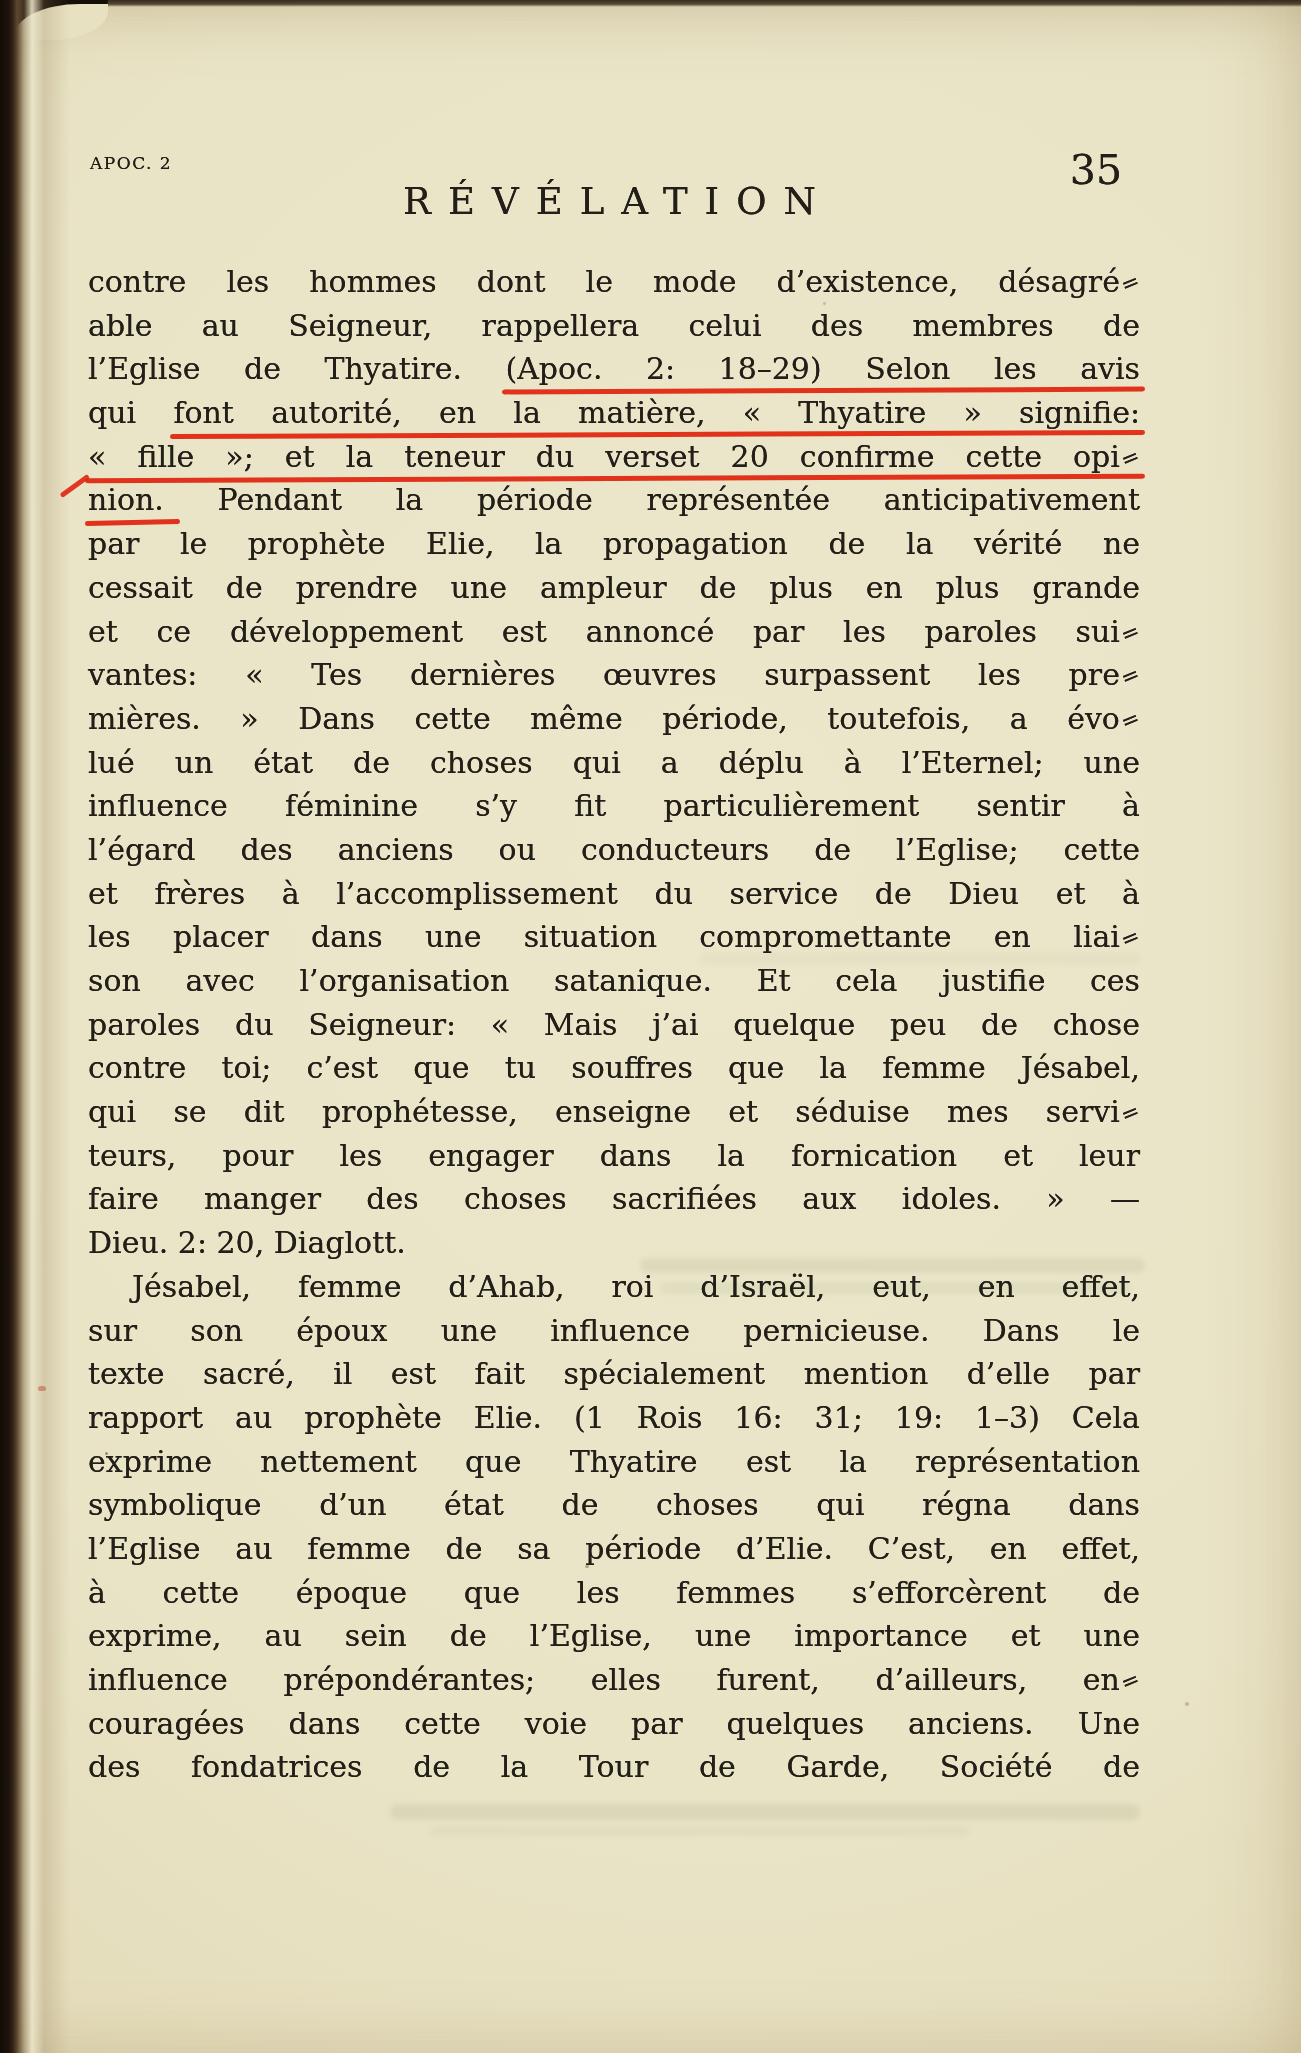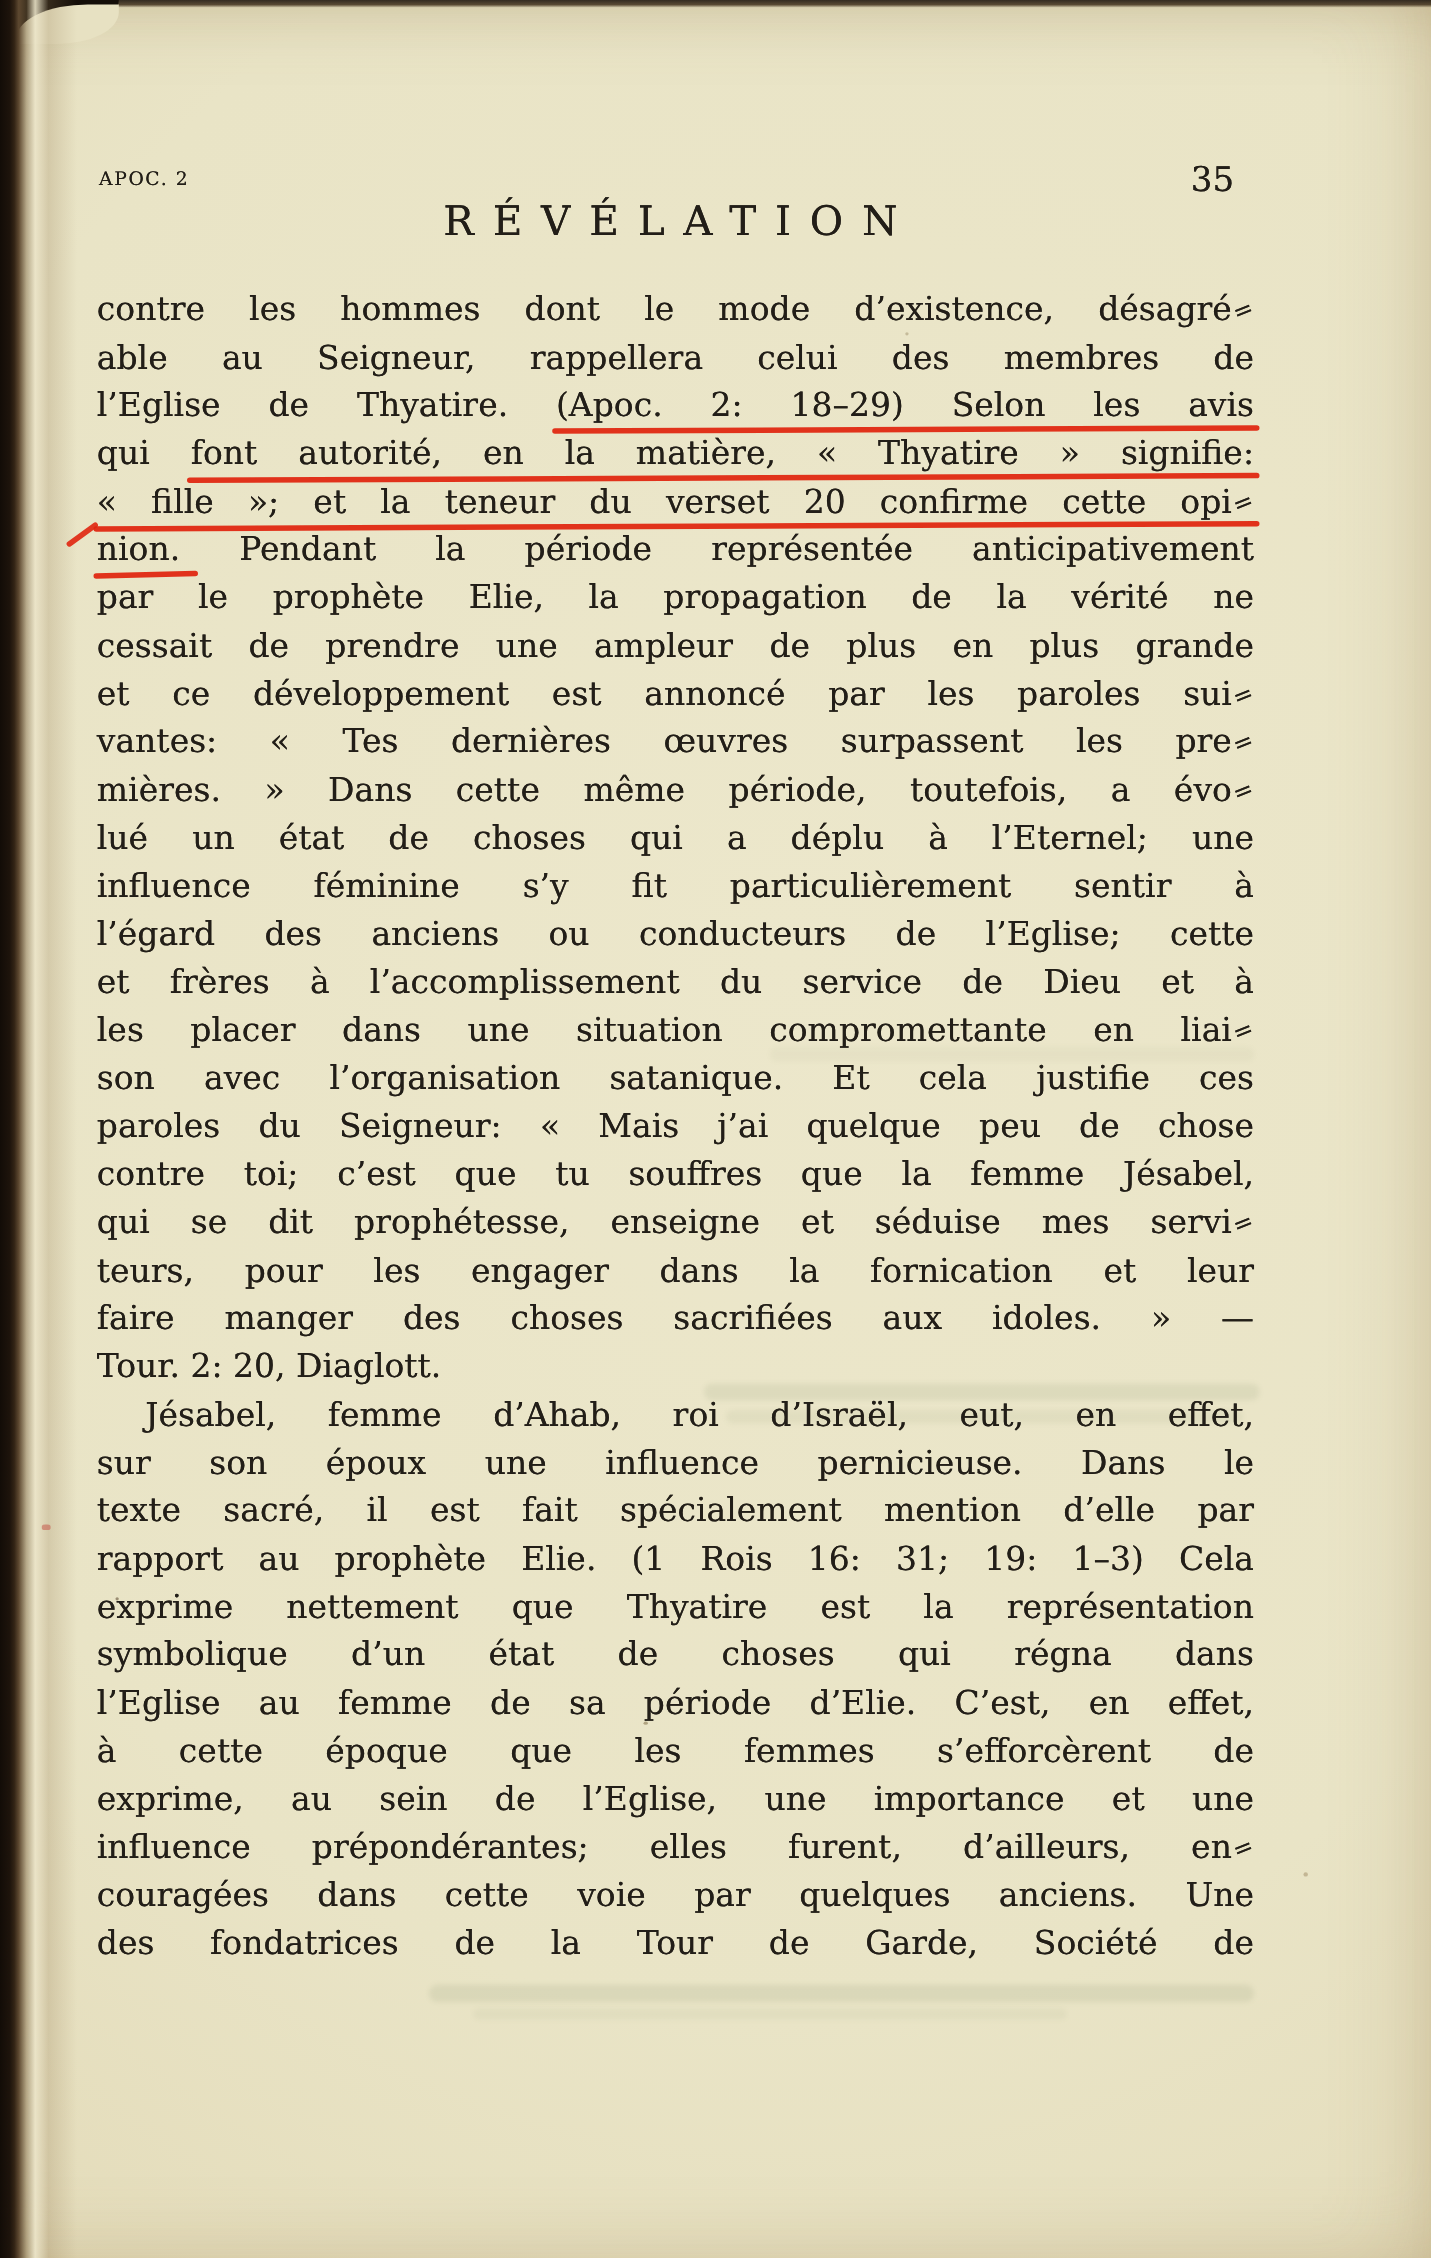--- a/index.html
+++ b/index.html
@@ -53,21 +53,21 @@
   .sp4{left:823px;top:302px;width:3px;height:3px;background:rgba(130,110,70,.35);}
   .sp5{left:38px;top:1386px;width:8px;height:5px;background:rgba(196,87,74,.55);border-radius:40%;}
 
   
   .header{position:absolute;left:88px;top:140px;width:1052px;height:62px;color:#221e18;}
   .h-left{position:absolute;left:2px;top:13px;font-size:17px;letter-spacing:1.5px;
           text-shadow:0 0 .5px rgba(30,25,18,.9);}
   .h-title{position:absolute;left:50%;transform:translateX(-50%);top:0;
            font-size:37px;letter-spacing:17px;text-indent:8px;
            text-shadow:0 0 .6px rgba(30,25,18,.95);white-space:nowrap;margin-top:40px;}
-  .h-num{position:absolute;right:18px;top:6px;font-size:31px;
+  .h-num{position:absolute;right:18px;top:6px;font-size:41px;
          text-shadow:0 0 .5px rgba(30,25,18,.9);}
 
   
   .pbody{position:absolute;left:88px;top:260px;width:1052px;color:#221e18;}
   .line{
     height:43.7px;line-height:43.7px;font-size:30px;
     text-align:justify;text-align-last:justify;
     white-space:nowrap;
     text-shadow:0 0 .5px rgba(32,27,20,.85);
   }
@@ -132,21 +132,21 @@
         <div class="line"><span>influence féminine s’y fit particulièrement sentir à</span></div>
         <div class="line"><span>l’égard des anciens ou conducteurs de l’Eglise; cette</span></div>
         <div class="line"><span>et frères à l’accomplissement du service de Dieu et à</span></div>
         <div class="line"><span>les placer dans une situation compromettante en liai<span class="dh">=</span></span></div>
         <div class="line"><span>son avec l’organisation satanique. Et cela justifie ces</span></div>
         <div class="line"><span>paroles du Seigneur: « Mais j’ai quelque peu de chose</span></div>
         <div class="line"><span>contre toi; c’est que tu souffres que la femme Jésabel,</span></div>
         <div class="line"><span>qui se dit prophétesse, enseigne et séduise mes servi<span class="dh">=</span></span></div>
         <div class="line"><span>teurs, pour les engager dans la fornication et leur</span></div>
         <div class="line"><span>faire manger des choses sacrifiées aux idoles. » —</span></div>
-        <div class="line nojust"><span>Tour. 2: 20, Diaglott.</span></div>
+        <div class="line nojust"><span>Dieu. 2: 20, Diaglott.</span></div>
       </div>
       <div>
         <div class="line indent"><span>Jésabel, femme d’Ahab, roi d’Israël, eut, en effet,</span></div>
         <div class="line"><span>sur son époux une influence pernicieuse. Dans le</span></div>
         <div class="line"><span>texte sacré, il est fait spécialement mention d’elle par</span></div>
         <div class="line"><span>rapport au prophète Elie. (1 Rois 16: 31; 19: 1–3) Cela</span></div>
         <div class="line"><span>exprime nettement que Thyatire est la représentation</span></div>
         <div class="line"><span>symbolique d’un état de choses qui régna dans</span></div>
         <div class="line"><span>l’Eglise au femme de sa période d’Elie. C’est, en effet,</span></div>
         <div class="line"><span>à cette époque que les femmes s’efforcèrent de</span></div>

